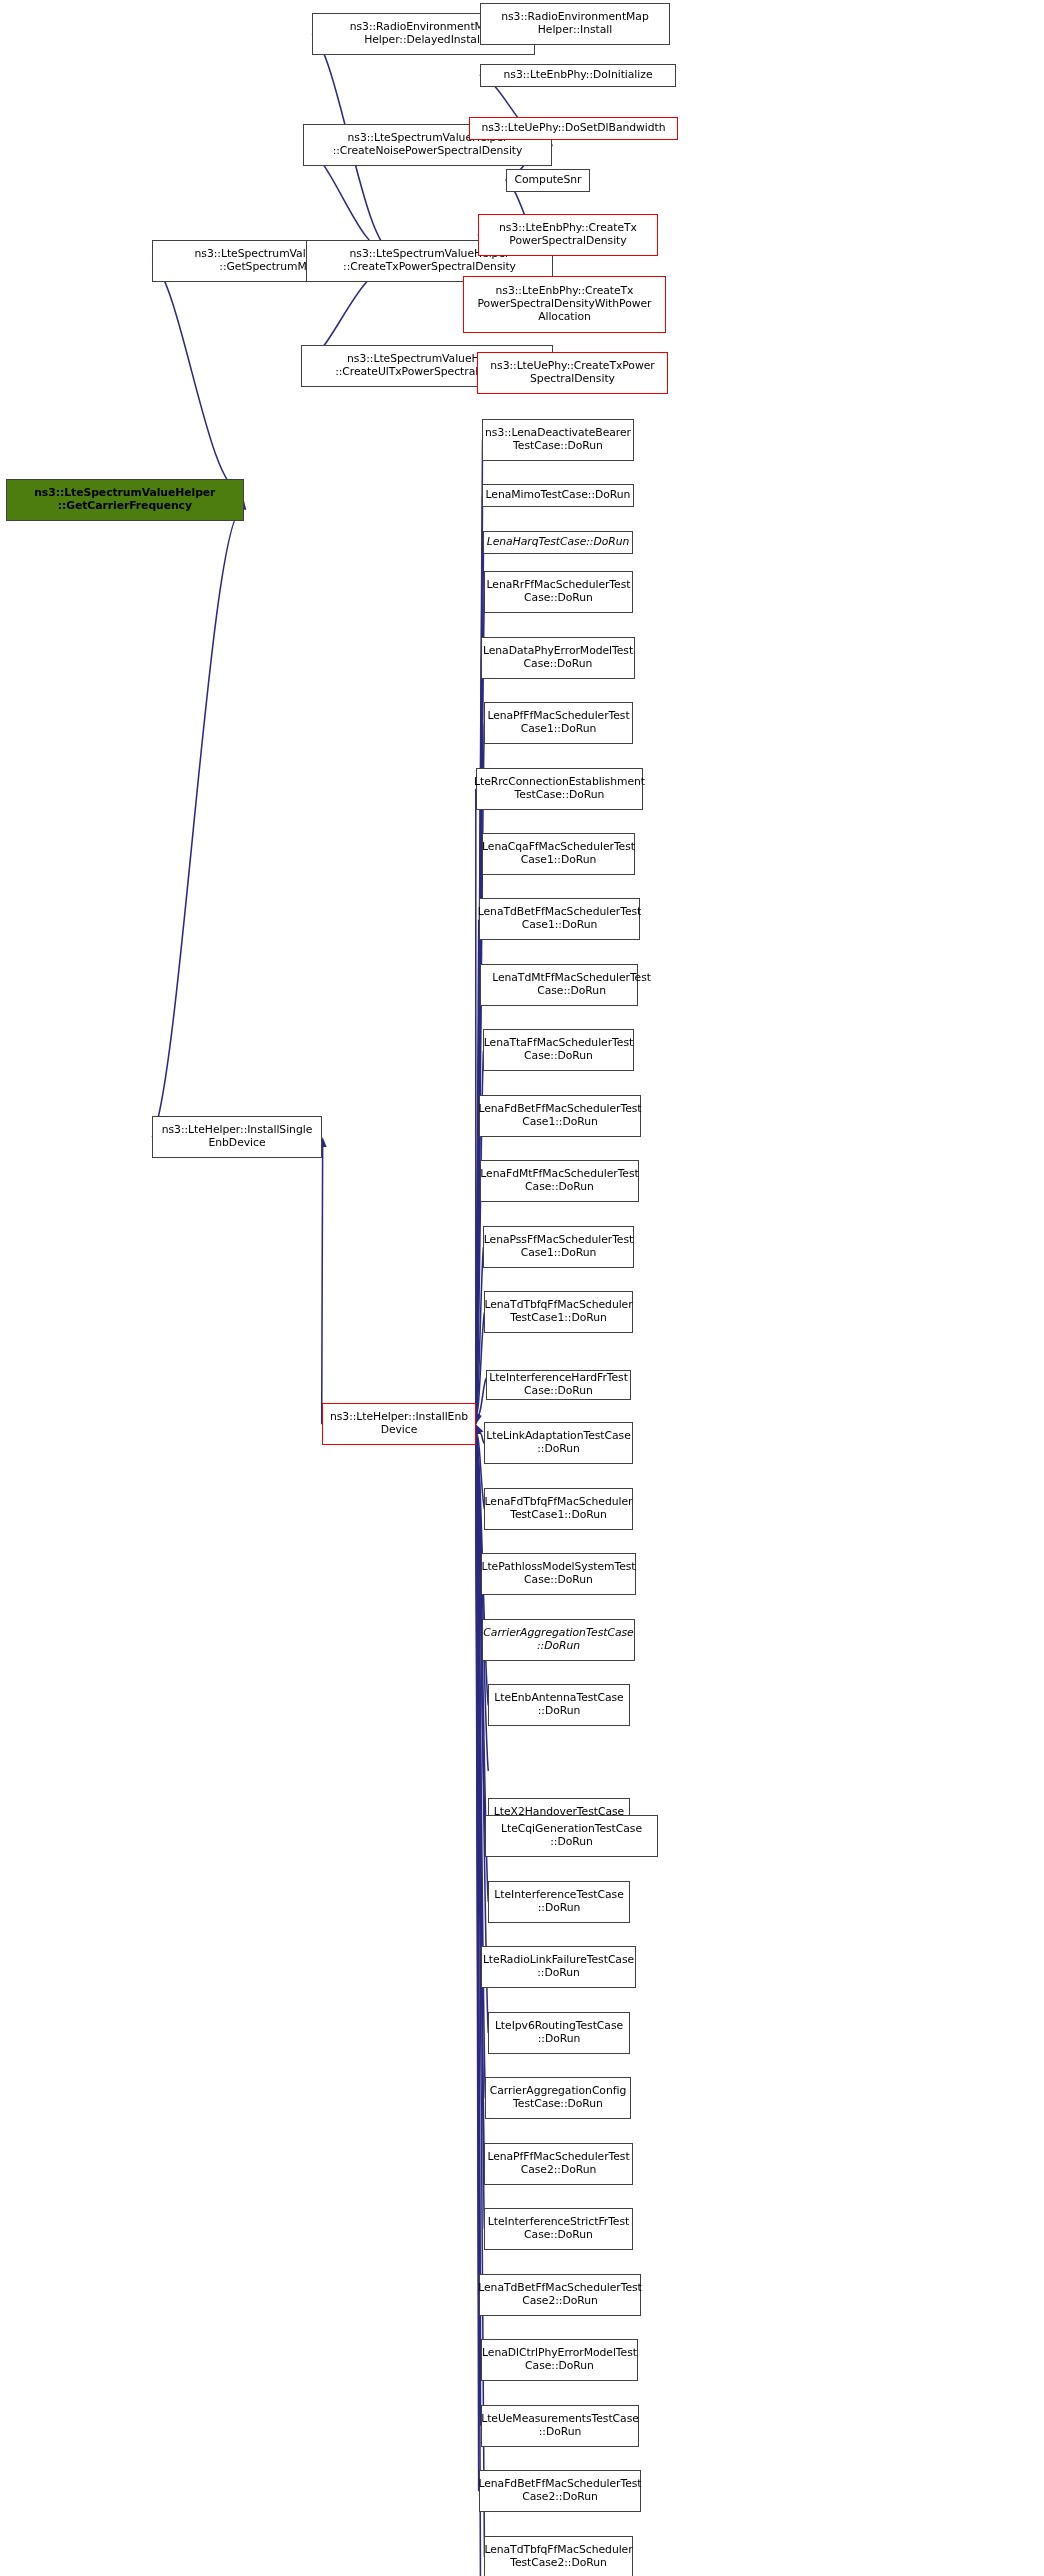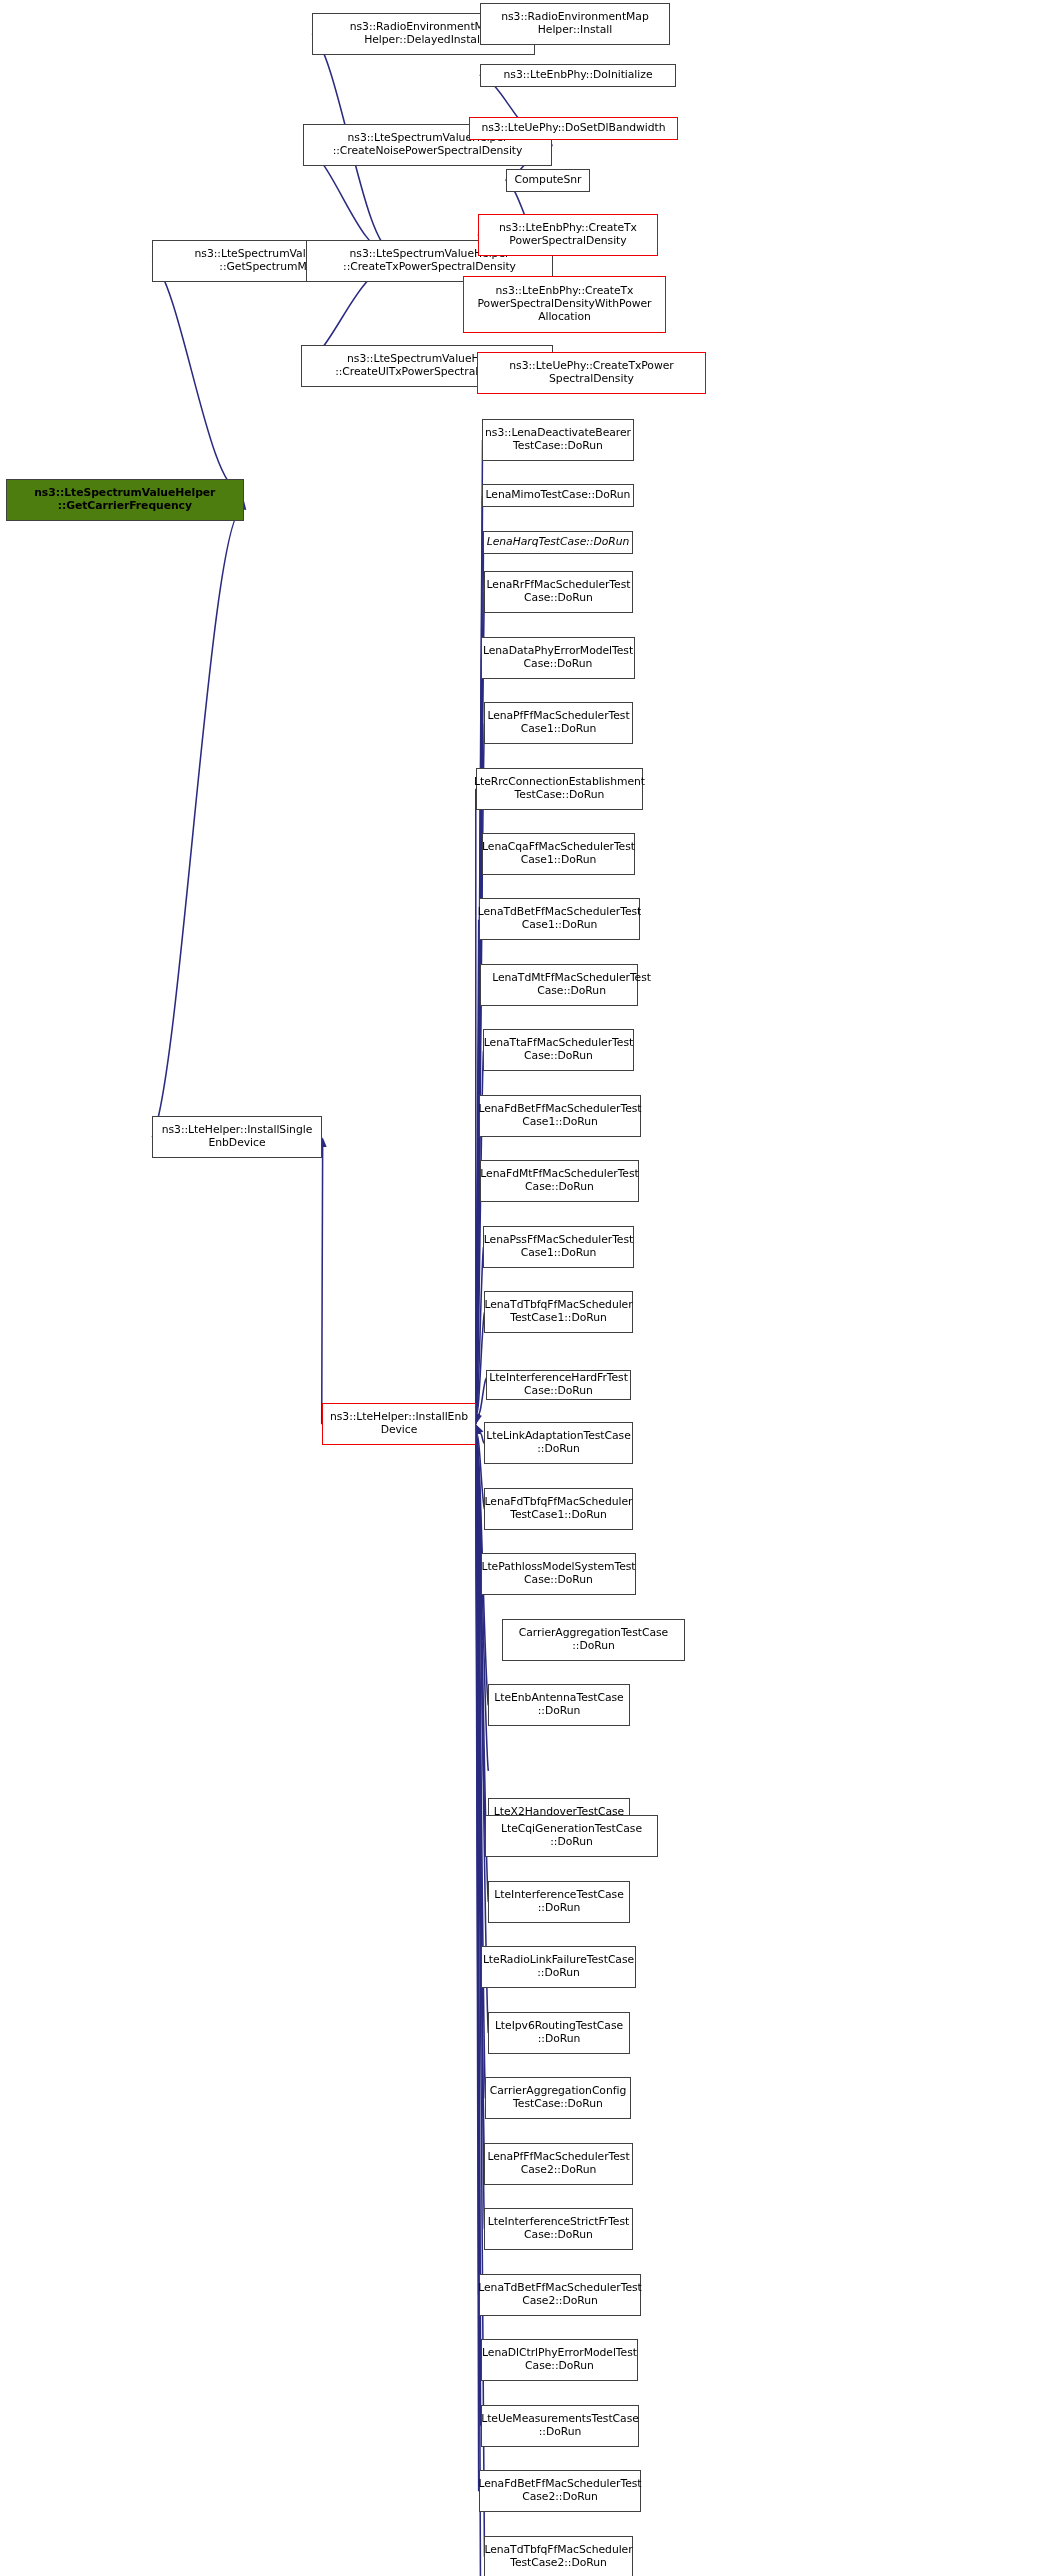--- a/index.html
+++ b/index.html
@@ -182,21 +182,21 @@
       <div class="node" style="left: 480px; top: 2.9px; width: 190px; height: 42px;">ns3::RadioEnvironmentMap
 Helper::Install</div>
       <div class="node" style="left: 480px; top: 64px; width: 196px; height: 23px;">ns3::LteEnbPhy::DoInitialize</div>
       <div class="node red" style="left: 469px; top: 117px; width: 209px; height: 23px;">ns3::LteUePhy::DoSetDlBandwidth</div>
       <div class="node" style="left: 506px; top: 169px; width: 84px; height: 23px;">ComputeSnr</div>
       <div class="node red" style="left: 478px; top: 214px; width: 180px; height: 42px;">ns3::LteEnbPhy::CreateTx
 PowerSpectralDensity</div>
       <div class="node red" style="left: 463px; top: 276px; width: 203px; height: 57px;">ns3::LteEnbPhy::CreateTx
 PowerSpectralDensityWithPower
 Allocation</div>
-      <div class="node red" style="left: 477px; top: 352px; width: 229px; height: 42px;">ns3::LteUePhy::CreateTxPower
+      <div class="node red" style="left: 477px; top: 352px; width: 191px; height: 42px;">ns3::LteUePhy::CreateTxPower
 SpectralDensity</div>
       <div class="node" style="left: 152px; top: 1116px; width: 170px; height: 42px;">ns3::LteHelper::InstallSingle
 EnbDevice</div>
       <div class="node red" style="left: 322px; top: 1403px; width: 154px; height: 42px;">ns3::LteHelper::InstallEnb
 Device</div>
       <div class="node" style="left: 482px; top: 419px; width: 152px; height: 42px;">ns3::LenaDeactivateBearer
 TestCase::DoRun</div>
       <div class="node" style="left: 482px; top: 484px; width: 152px; height: 23px;">LenaMimoTestCase::DoRun</div>
       <div class="node" style="left: 483px; top: 531px; width: 150px; height: 23px; font-style: italic;">LenaHarqTestCase::DoRun</div>
       <div class="node" style="left: 484px; top: 571px; width: 149px; height: 42px;">LenaRrFfMacSchedulerTest
@@ -224,21 +224,21 @@
       <div class="node" style="left: 484px; top: 1291px; width: 149px; height: 42px;">LenaTdTbfqFfMacScheduler
 TestCase1::DoRun</div>
       <div class="node" style="left: 486px; top: 1370px; width: 145px; height: 30px;">LteInterferenceHardFrTest
 Case::DoRun</div>
       <div class="node" style="left: 484px; top: 1422px; width: 149px; height: 42px;">LteLinkAdaptationTestCase
 ::DoRun</div>
       <div class="node" style="left: 484px; top: 1488px; width: 149px; height: 42px;">LenaFdTbfqFfMacScheduler
 TestCase1::DoRun</div>
       <div class="node" style="left: 481px; top: 1553px; width: 155px; height: 42px;">LtePathlossModelSystemTest
 Case::DoRun</div>
-      <div class="node" style="left: 502px; top: 1619px; width: 183px; height: 42px;">CarrierAggregationTestCase
+      <div class="node" style="left: 482px; top: 1619px; width: 153px; height: 42px; font-style: italic;">CarrierAggregationTestCase
 ::DoRun</div>
       <div class="node" style="left: 488px; top: 1684px; width: 142px; height: 42px;">LteEnbAntennaTestCase
 ::DoRun</div>
       <div class="node" style="left: 488px; top: 1750px; width: 142px; height: 42px; margin-top: 48px;">LteX2HandoverTestCase
 ::DoRun</div>
       <div class="node" style="left: 485px; top: 1815px; width: 173px; height: 42px;">LteCqiGenerationTestCase
 ::DoRun</div>
       <div class="node" style="left: 488px; top: 1881px; width: 142px; height: 42px;">LteInterferenceTestCase
 ::DoRun</div>
       <div class="node" style="left: 481px; top: 1946px; width: 155px; height: 42px;">LteRadioLinkFailureTestCase

